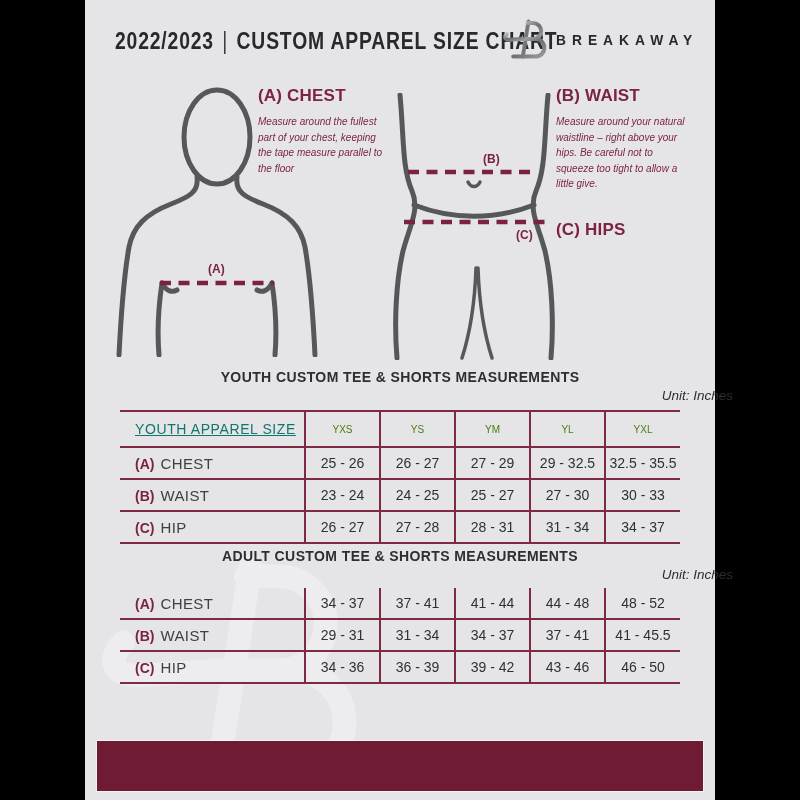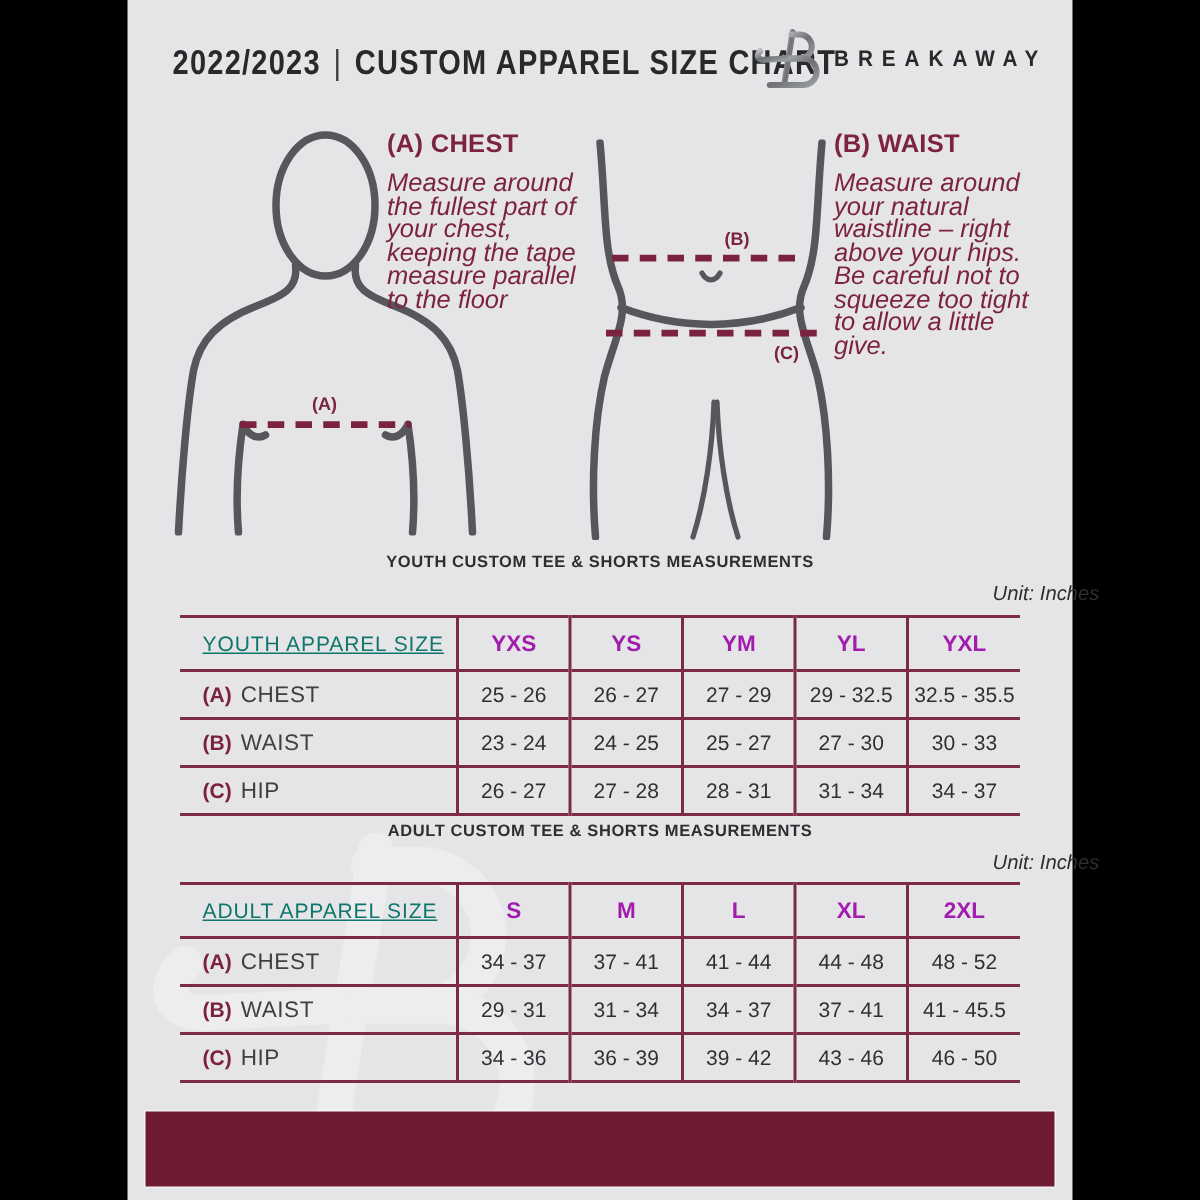--- a/index.html
+++ b/index.html
@@ -15,36 +15,36 @@
   .brand{position:absolute;left:471px;top:31px;font-size:15px;font-weight:bold;color:#27292b;
     letter-spacing:6.5px;transform:scaleX(0.92);transform-origin:left top;white-space:nowrap;}
 
   
   .fig{position:absolute;}
   .fig-label{position:absolute;font-size:12px;font-weight:bold;color:#7a2240;}
 
   
   .instr{position:absolute;color:#7d2342;}
   .instr h3{margin:0 0 8px 0;font-size:17px;font-weight:bold;letter-spacing:0.2px;}
-  .instr p{margin:0;font-size:17px;line-height:15.5px;font-style:italic;white-space:pre-line;}
-
-  
-  .sec-title{position:absolute;left:0;width:630px;text-align:center;font-size:11px;
+  .instr p{margin:0;font-size:10px;line-height:15.5px;font-style:italic;white-space:pre-line;}
+
+  
+  .sec-title{position:absolute;left:0;width:630px;text-align:center;font-size:14px;
     font-weight:bold;color:#2d2e30;letter-spacing:0.4px;}
   .sec-unit{position:absolute;left:0;width:648px;text-align:right;font-size:13.5px;
     font-style:italic;color:#2d2e30;}
   table.size{position:absolute;left:35px;width:560px;border-collapse:collapse;table-layout:fixed;}
   table.size col.lbl{width:185px;}
   table.size col.val{width:75px;}
   table.size tr{border-bottom:2px solid #7d2a45;}
   table.size tr.head{border-top:2px solid #7d2a45;}
   table.size td{border-left:2px solid #7d2a45;text-align:center;vertical-align:middle;
     color:#2f3032;font-size:14px;padding:0;}
   table.size td:first-child{border-left:none;text-align:left;padding-left:15px;}
-  table.size tr.head td{height:34px;font-weight:bold;font-size:15px;color:#a21caf;}
+  table.size tr.head td{height:34px;font-weight:normal;font-size:10px;color:#4d7c0f;}
   table.size tr.head td:first-child{font-weight:normal;font-size:14px;color:#0f766e;letter-spacing:0.6px;text-decoration:underline;}
   table.size tr.data td{height:30px;}
   .rk{color:#7a2240;font-weight:bold;margin-right:6px;font-size:14px;}
   .rl{color:#404040;font-size:15px;letter-spacing:0.4px;}
 
   
   .footer-bar{position:absolute;left:12px;top:741px;width:606px;height:50px;background:#6f1b33;
     box-shadow:0 0 0 1px rgba(255,255,255,0.55);}
 
   
@@ -118,20 +118,21 @@
 
     <div class="instr" style="left:173px;top:86px;width:132px">
       <h3>(A) CHEST</h3>
       <p>Measure around the fullest part of your chest, keeping the tape measure parallel to the floor</p>
     </div>
     <div class="instr" style="left:471px;top:86px;width:134px">
       <h3>(B) WAIST</h3>
       <p>Measure around your natural waistline – right above your hips. Be careful not to squeeze too tight to allow a little give.</p>
     </div>
     <div class="instr" style="left:471px;top:220px;width:138px">
+      <h3>(C) HIPS</h3>
     </div>
 
     <div class="sec-title" style="top:369px">YOUTH CUSTOM TEE &amp; SHORTS MEASUREMENTS</div>
     <div class="sec-unit" style="top:388px">Unit: Inches</div>
     <table class="size" style="top:410px">
       <colgroup>
           <col class="lbl">
           <col class="val">
           <col class="val">
           <col class="val">
@@ -179,28 +180,20 @@
     <table class="size" style="top:588px">
       <colgroup>
           <col class="lbl">
           <col class="val">
           <col class="val">
           <col class="val">
           <col class="val">
           <col class="val">
         </colgroup>
       <tbody>
-          <tr class="head">
-        <td>ADULT APPAREL SIZE</td>
-        <td>S</td>
-        <td>M</td>
-        <td>L</td>
-        <td>XL</td>
-        <td>2XL</td>
-      </tr>
       <tr class="data">
         <td><span class="rk">(A)</span><span class="rl">CHEST</span></td>
         <td>34 - 37</td>
         <td>37 - 41</td>
         <td>41 - 44</td>
         <td>44 - 48</td>
         <td>48 - 52</td>
       </tr>
       <tr class="data">
         <td><span class="rk">(B)</span><span class="rl">WAIST</span></td>

